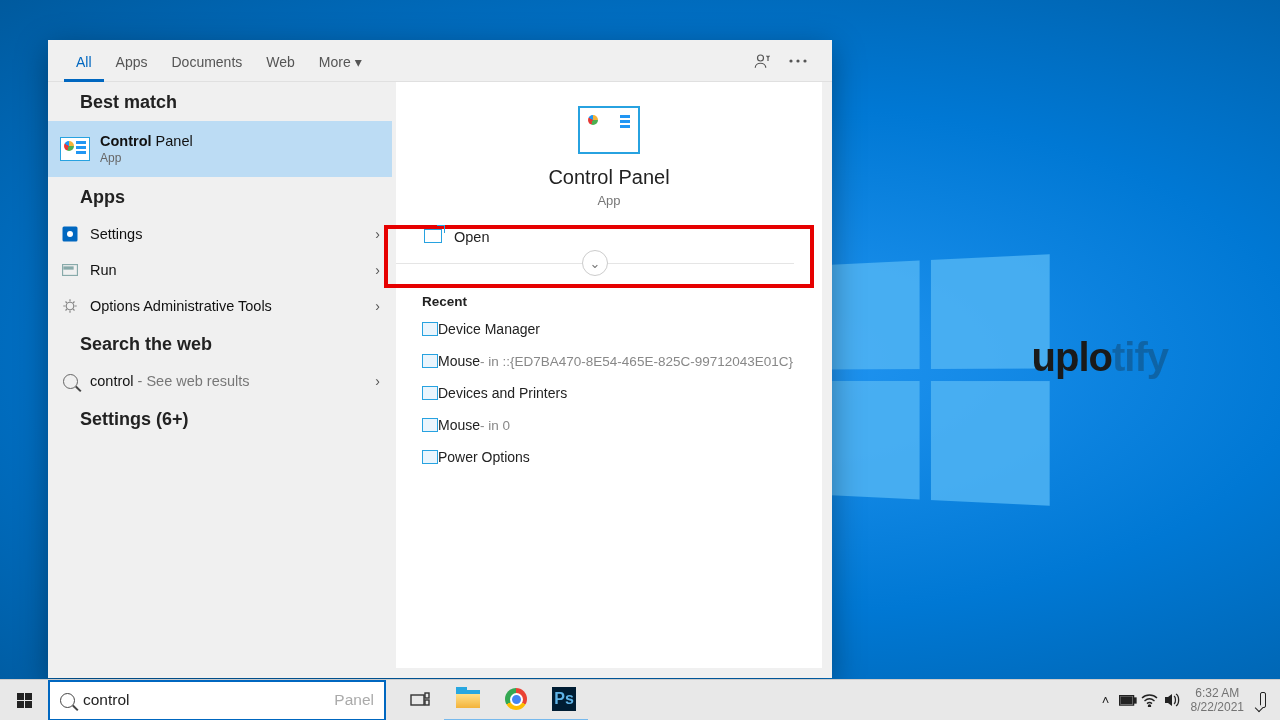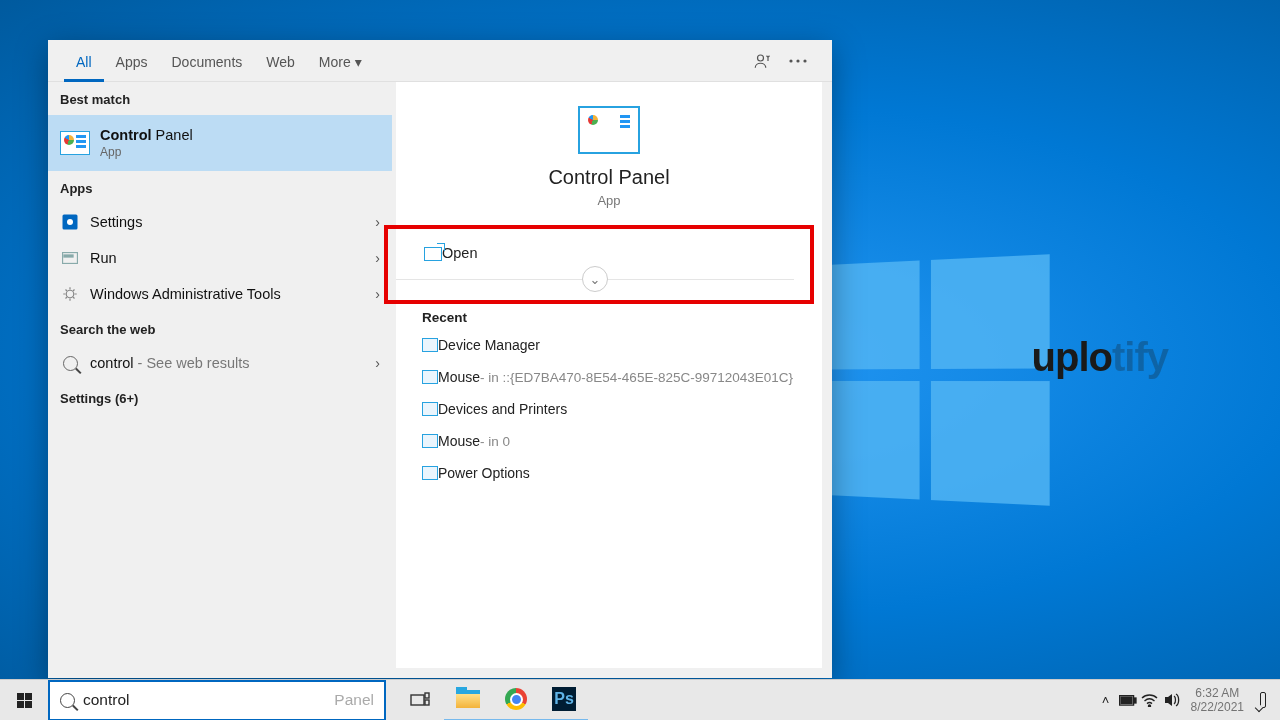--- a/index.html
+++ b/index.html
@@ -37,21 +37,21 @@
 .sp-tab { padding: 14px 12px 12px; font-size: 14px; color: #555; cursor: pointer; }
 .sp-tab.active { color: #0067c0; border-bottom: 3px solid #0067c0; padding-bottom: 9px; }
 .sp-tab-more { display: inline-flex; align-items: center; gap: 4px; }
 .sp-spacer { flex: 1; }
 .sp-icon-btn { width: 36px; height: 36px; display:flex; align-items:center; justify-content:center; color:#555; cursor:pointer; }
 
 .sp-body { flex: 1; display: flex; }
 .sp-left { width: 344px; background: #f0f0f0; }
 .sp-right { flex: 1; background: #fff; margin: 0 10px 10px 4px; }
 
-.sec-header { padding: 10px 12px 8px; font-size: 13px; font-weight: 600; color: #222; }
+.sec-header { padding: 10px 12px 8px; font-size: 18px; font-weight: 600; color: #222; margin-left: 20px; }
 .result-row {
   display: flex; align-items: center; padding: 8px 12px; gap: 10px; cursor: pointer;
   position: relative;
 }
 .result-row.best { background: #bcdcf4; padding: 12px 12px; }
 .result-row .ricon { width: 30px; height: 30px; display:flex; align-items:center; justify-content:center; flex-shrink:0; }
 .result-row .ricon.small { width: 20px; height: 20px; }
 .rlabel { font-size: 14.5px; color: #111; }
 .rlabel .bold { font-weight: 600; }
 .rsub { font-size: 12px; color: #666; margin-top: 2px; }
@@ -63,21 +63,21 @@
 .detail-top { text-align: center; }
 .detail-icon {
   width: 62px; height: 48px; margin: 0 auto 12px; border: 2px solid #27a2e0; background:#fff;
   display:flex; align-items:center; justify-content:center; position:relative;
 }
 .detail-title { font-size: 20px; color:#222; }
 .detail-sub { font-size: 13px; color:#777; margin-top: 4px; margin-bottom: 18px; }
 .hr { height:1px; background:#e5e5e5; margin: 0 8px; }
 
 .open-highlight { border: 4px solid #e60000; margin: -2px 0 0 -20px; padding-right: 8px;}
-.open-row { display:flex; align-items:flex-end; padding: 16px 20px 18px 36px; cursor:pointer; font-size:14.5px; color:#222; }
+.open-row { display:flex; align-items:flex-start; gap:12px; padding: 0 20px 18px 36px; cursor:pointer; font-size:14.5px; color:#222; }
 .open-icon { width:18px; height:14px; border:1.5px solid #27a2e0; position:relative; }
 .open-icon::after { content:""; position:absolute; right:-4px; top:-5px; width:7px; height:7px; border-top:1.5px solid #27a2e0; border-right:1.5px solid #27a2e0; }
 
 .expand-circle {
   width:26px; height:26px; border-radius:50%; border:1px solid #ccc; background:#fff;
   display:flex; align-items:center; justify-content:center; margin:-14px auto 8px; color:#777; font-size:13px;
   position:relative; z-index:2;
 }
 
 .recent-hdr { padding: 6px 18px 4px; font-size:13.5px; font-weight:600; color:#222; }
@@ -200,21 +200,21 @@
         <div class="rlabel">Run</div>
         <span class="chev">›</span>
       </div>
       <div class="result-row">
         <div class="ricon small">
           <svg width="18" height="18" viewBox="0 0 24 24" fill="none" stroke="#888" stroke-width="1.6">
               <circle cx="12" cy="12" r="5"></circle>
               <path d="M12 3v3M12 18v3M3 12h3M18 12h3M6 6l2 2M16 16l2 2M18 6l-2 2M8 16l-2 2"></path>
             </svg>
         </div>
-        <div class="rlabel">Windows Administrative Tools</div>
+        <div class="rlabel">Options Administrative Tools</div>
         <span class="chev">›</span>
       </div>
 
       <div class="sec-header">Search the web</div>
       <div class="result-row">
         <div class="ricon small">
             <div class="mag" style="border-color:#666"></div>
           </div>
         <div class="rlabel"><span class="rmatch">control</span><span class="rgrey"> - See web results</span></div>
         <span class="chev">›</span>

